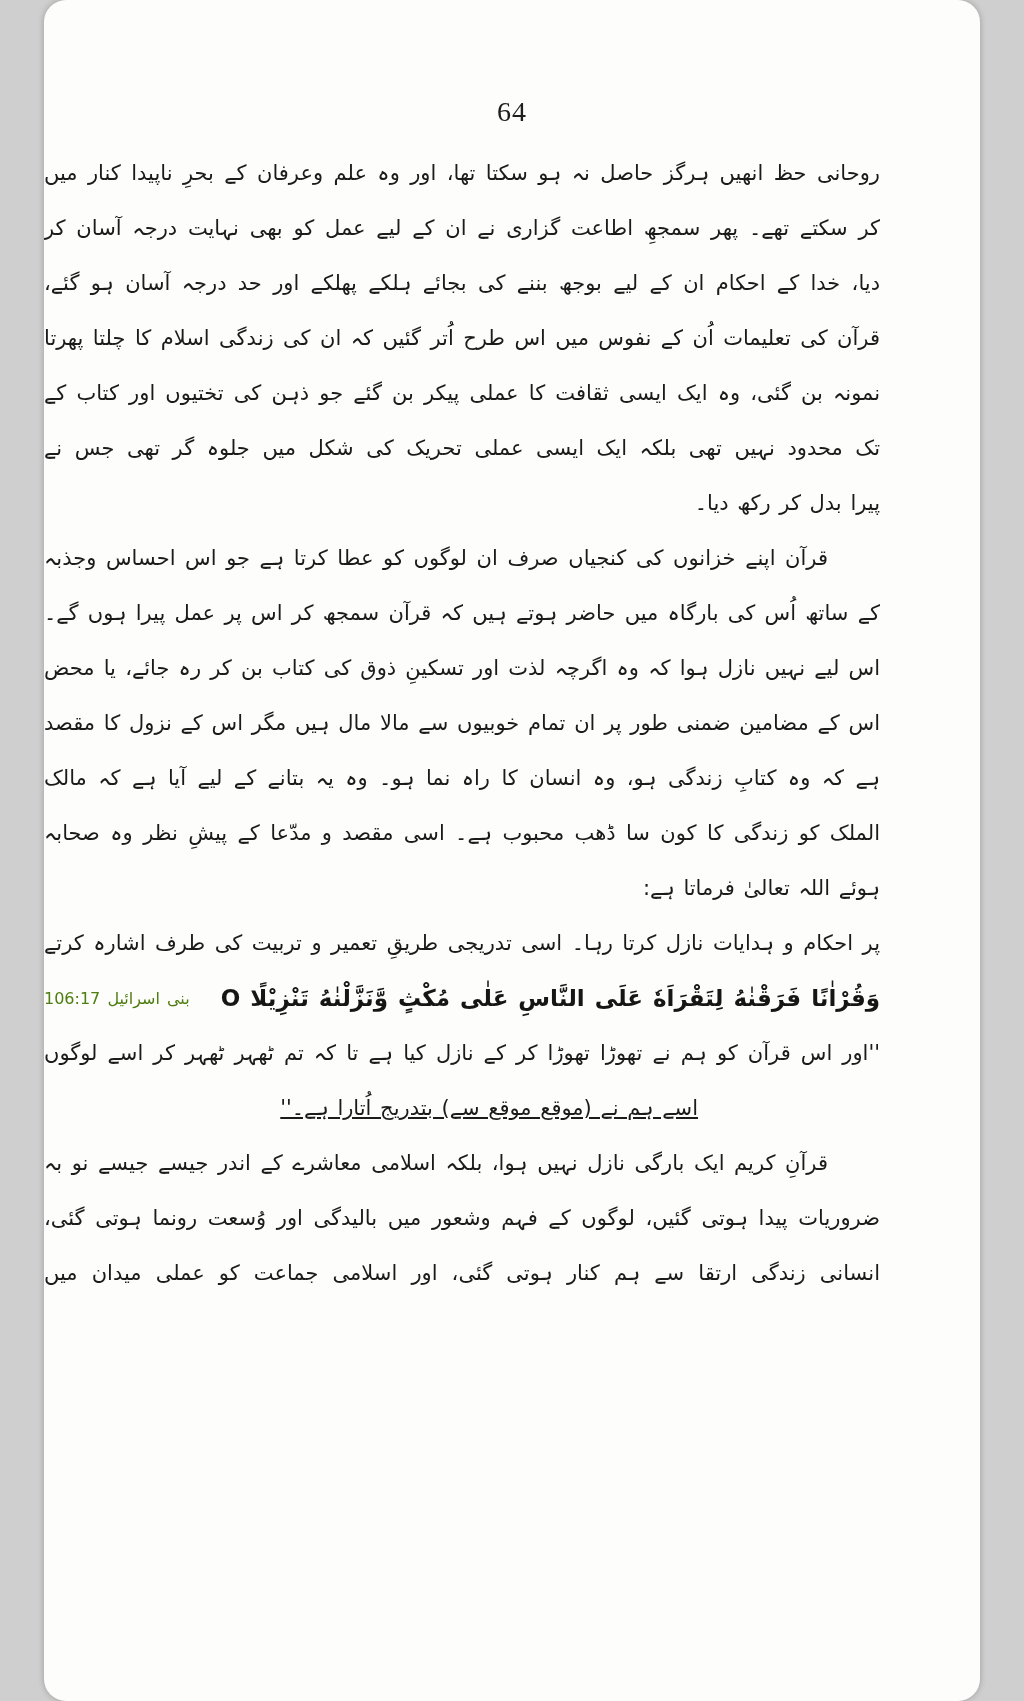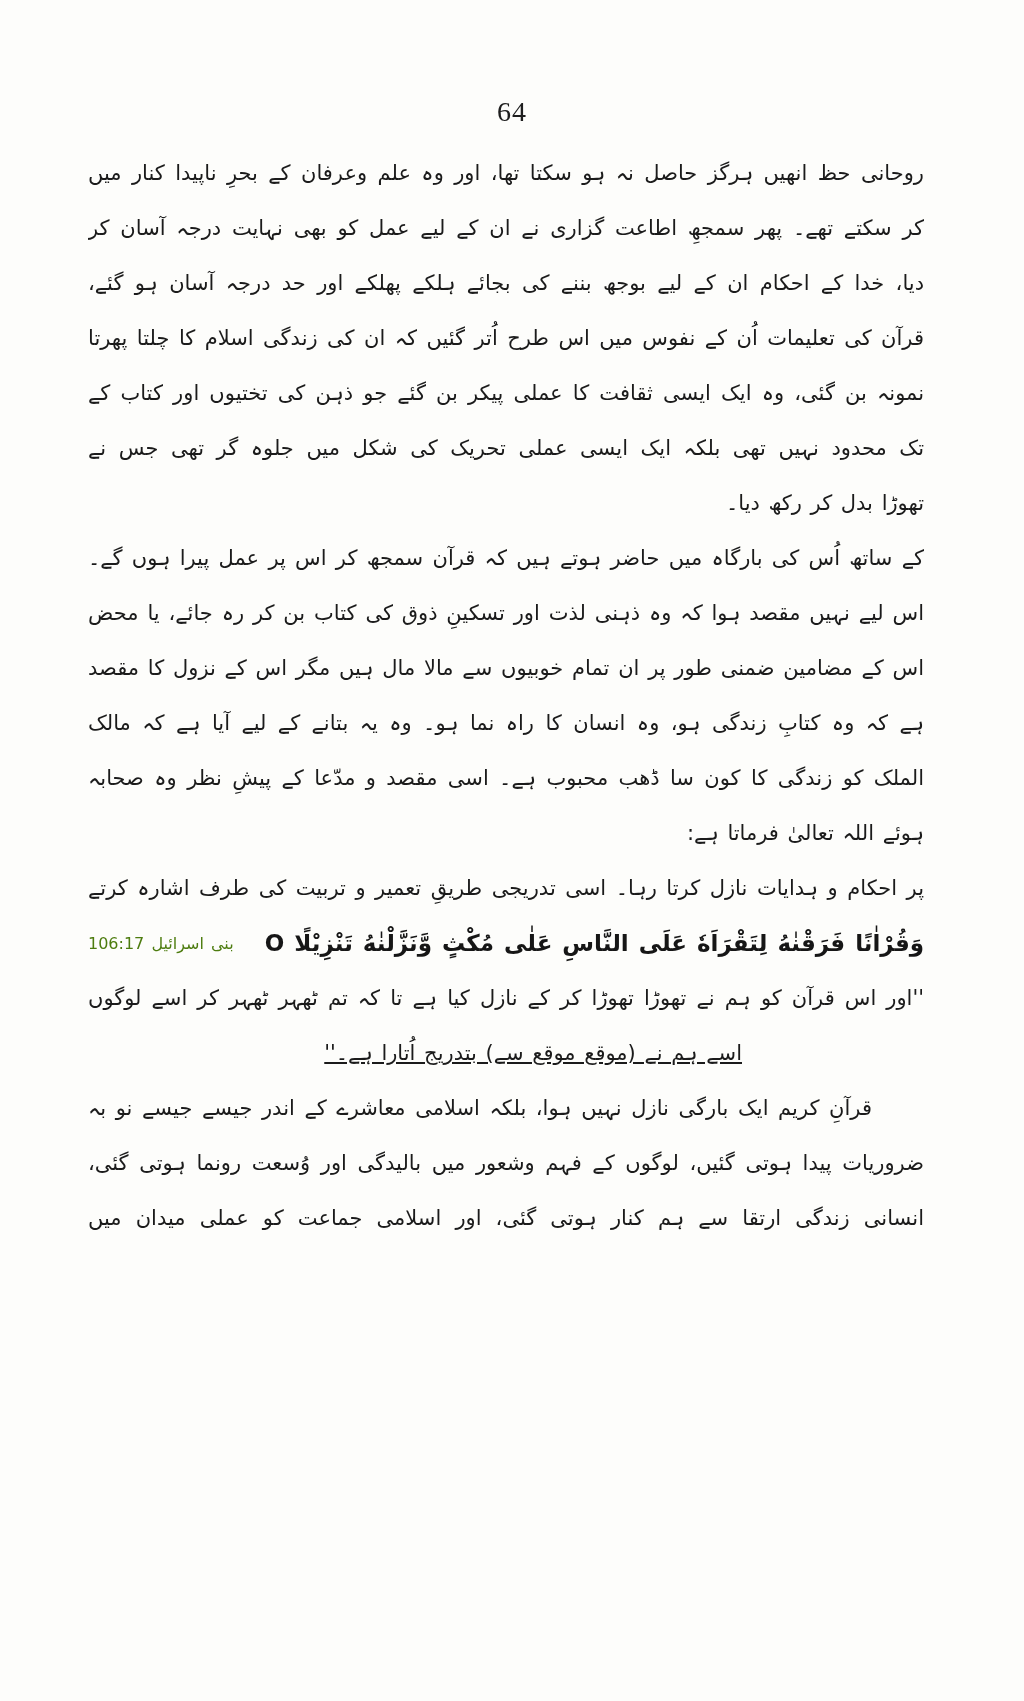--- a/index.html
+++ b/index.html
@@ -3,27 +3,28 @@
 <meta charset="utf-8">
 <style>
   * { box-sizing: border-box; }
   html, body { margin: 0; padding: 0; }
   body {
     background: #cfcfcf;
     font-family: "DejaVu Sans", sans-serif;
   }
   .page {
     position: relative;
-    width: 1024px;
+    width: 936px;
     height: 1701px;
     margin: 0 auto;
     background: #fdfdfb;
     direction: rtl;
     overflow: hidden;
     box-shadow: 0 0 6px rgba(0,0,0,.25);
+    border-radius: 22px;
   }
   .page-number {
     position: absolute;
     top: 96px;
     left: 0;
     width: 100%;
     text-align: center;
     direction: ltr;
     font-family: "Liberation Serif", serif;
     font-size: 28px;
@@ -83,24 +84,25 @@
   <div class="page-number">64</div>
 
   <div class="text-block">
 
     <p class="line">روحانی حظ انھیں ہرگز حاصل نہ ہو سکتا تھا، اور وہ علم وعرفان کے بحرِ ناپیدا کنار میں شناوری نہ</p>
     <p class="line">کر سکتے تھے۔ پھر سمجھِ اطاعت گزاری نے ان کے لیے عمل کو بھی نہایت درجہ آسان کر</p>
     <p class="line">دیا، خدا کے احکام ان کے لیے بوجھ بننے کی بجائے ہلکے پھلکے اور حد درجہ آسان ہو گئے،</p>
     <p class="line">قرآن کی تعلیمات اُن کے نفوس میں اس طرح اُتر گئیں کہ ان کی زندگی اسلام کا چلتا پھرتا</p>
     <p class="line">نمونہ بن گئی، وہ ایک ایسی ثقافت کا عملی پیکر بن گئے جو ذہن کی تختیوں اور کتاب کے صفحات</p>
     <p class="line">تک محدود نہیں تھی بلکہ ایک ایسی عملی تحریک کی شکل میں جلوہ گر تھی جس نے انسانی زندگی کا</p>
-    <p class="line no-stretch">تھوڑا بدل کر رکھ دیا۔</p>
+    <p class="line no-stretch">پیرا بدل کر رکھ دیا۔</p>
 
+    <p class="line indent">قرآن اپنے خزانوں کی کنجیاں صرف ان لوگوں کو عطا کرتا ہے جو اس احساس وجذبہ</p>
     <p class="line">کے ساتھ اُس کی بارگاہ میں حاضر ہوتے ہیں کہ قرآن سمجھ کر اس پر عمل پیرا ہوں گے۔ قرآن</p>
-    <p class="line">اس لیے نہیں مقصد ہوا کہ وہ ذہنی لذت اور تسکینِ ذوق کی کتاب بن کر رہ جائے، یا محض</p>
+    <p class="line">اس لیے نہیں نازل ہوا کہ وہ اگرچہ لذت اور تسکینِ ذوق کی کتاب بن کر رہ جائے، یا محض</p>
     <p class="line">اس کے مضامین ضمنی طور پر ان تمام خوبیوں سے مالا مال ہیں مگر اس کے نزول کا مقصد یہ</p>
     <p class="line">ہے کہ وہ کتابِ زندگی ہو، وہ انسان کا راہ نما ہو۔ وہ یہ بتانے کے لیے آیا ہے کہ مالک</p>
     <p class="line">الملک کو زندگی کا کون سا ڈھب محبوب ہے۔ اسی مقصد و مدّعا کے پیشِ نظر وہ صحابہ کرام کو</p>
     <p class="line no-stretch">ہوئے اللہ تعالیٰ فرماتا ہے:</p>
     <p class="line">پر احکام و ہدایات نازل کرتا رہا۔ اسی تدریجی طریقِ تعمیر و تربیت کی طرف اشارہ کرتے</p>
 
     <div class="line verse">
       <span class="verse-arabic">وَقُرْاٰنًا فَرَقْنٰهُ لِتَقْرَاَهٗ عَلَى النَّاسِ عَلٰى مُكْثٍ وَّنَزَّلْنٰهُ تَنْزِيْلًا O</span>
       <span class="verse-ref">بنی اسرائیل 106:17</span>
     </div>

